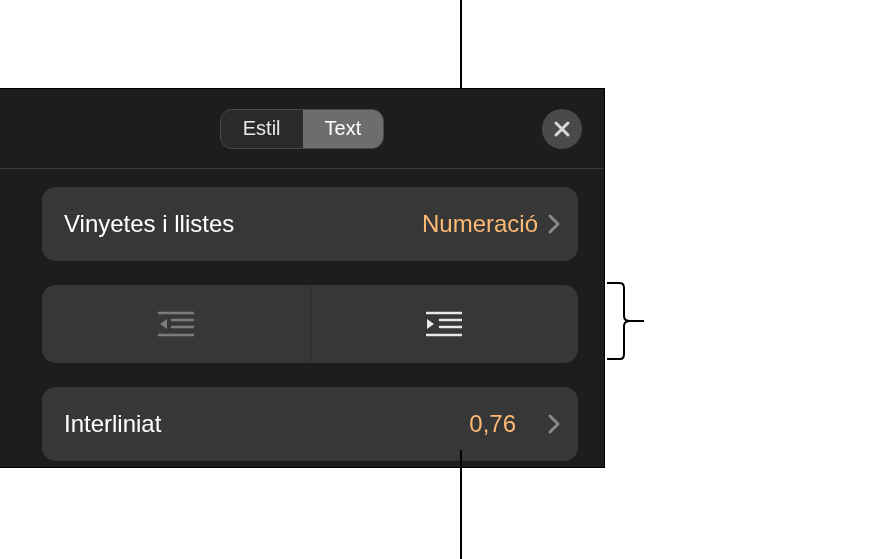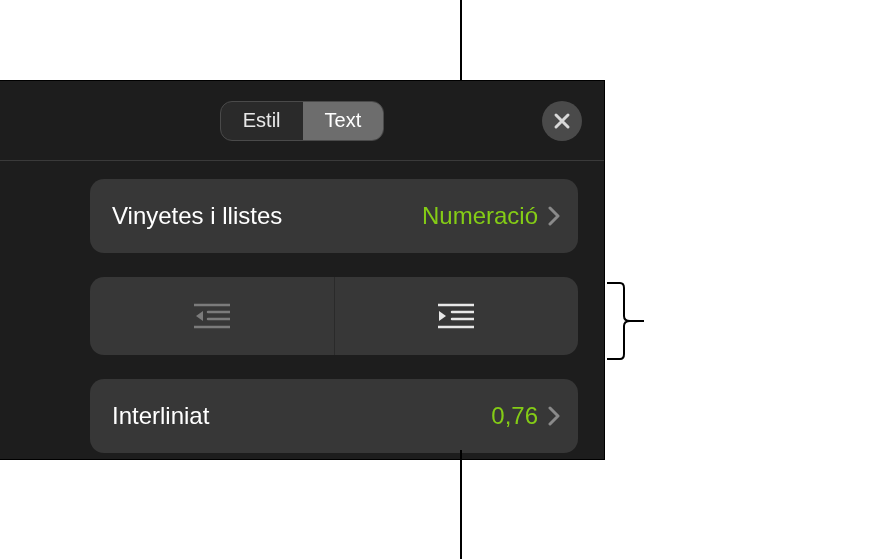--- a/index.html
+++ b/index.html
@@ -34,21 +34,21 @@
     left: 606px;
     top: 282px;
     width: 40px;
     height: 78px;
   }
   .callout-bracket svg { display:block; }
 
   
   .panel {
     position: absolute;
-    top: 80px;
+    top: 88px;
     left: 0;
     width: 605px;
     height: 380px;
     background: #1d1d1d;
     border: 1px solid #000;
     border-left: none;
     overflow: hidden;
   }
 
   .header {
@@ -93,40 +93,39 @@
     background: #4a4a4a;
     display: flex;
     align-items: center;
     justify-content: center;
     cursor: pointer;
   }
   .close svg { display:block; }
 
   .content {
     padding: 18px 26px 0 42px;
-    margin-left: 48px;
   }
 
   .row {
     background: #373737;
     border-radius: 14px;
     height: 74px;
     display: flex;
     align-items: center;
     padding: 0 18px 0 22px;
     margin-bottom: 24px;
     cursor: pointer;
   }
   .row .label {
     color: #fff;
     font-size: 24px;
     flex: 1;
   }
   .row .value {
-    color: #84cc16;
+    color: #fdba74;
     font-size: 24px;
     margin-right: 10px;
   }
   .row .chev {
     display: flex;
     align-items: center;
   }
   .row .chev svg { display:block; }
 
   .seg2 {
@@ -142,21 +141,21 @@
     display: flex;
     align-items: center;
     justify-content: center;
     cursor: pointer;
   }
   .seg2-item:first-child {
     border-right: 1px solid #2a2a2a;
   }
   .seg2-item svg { display:block; }
 
-  .row-last { margin-bottom: 0; }
+  .row-last { margin-bottom: 0; gap: 22px; }
 
 </style>
 </head>
 <body>
 
 <div class="callout-top"></div>
 
 <div class="panel">
 
   <div class="header">

